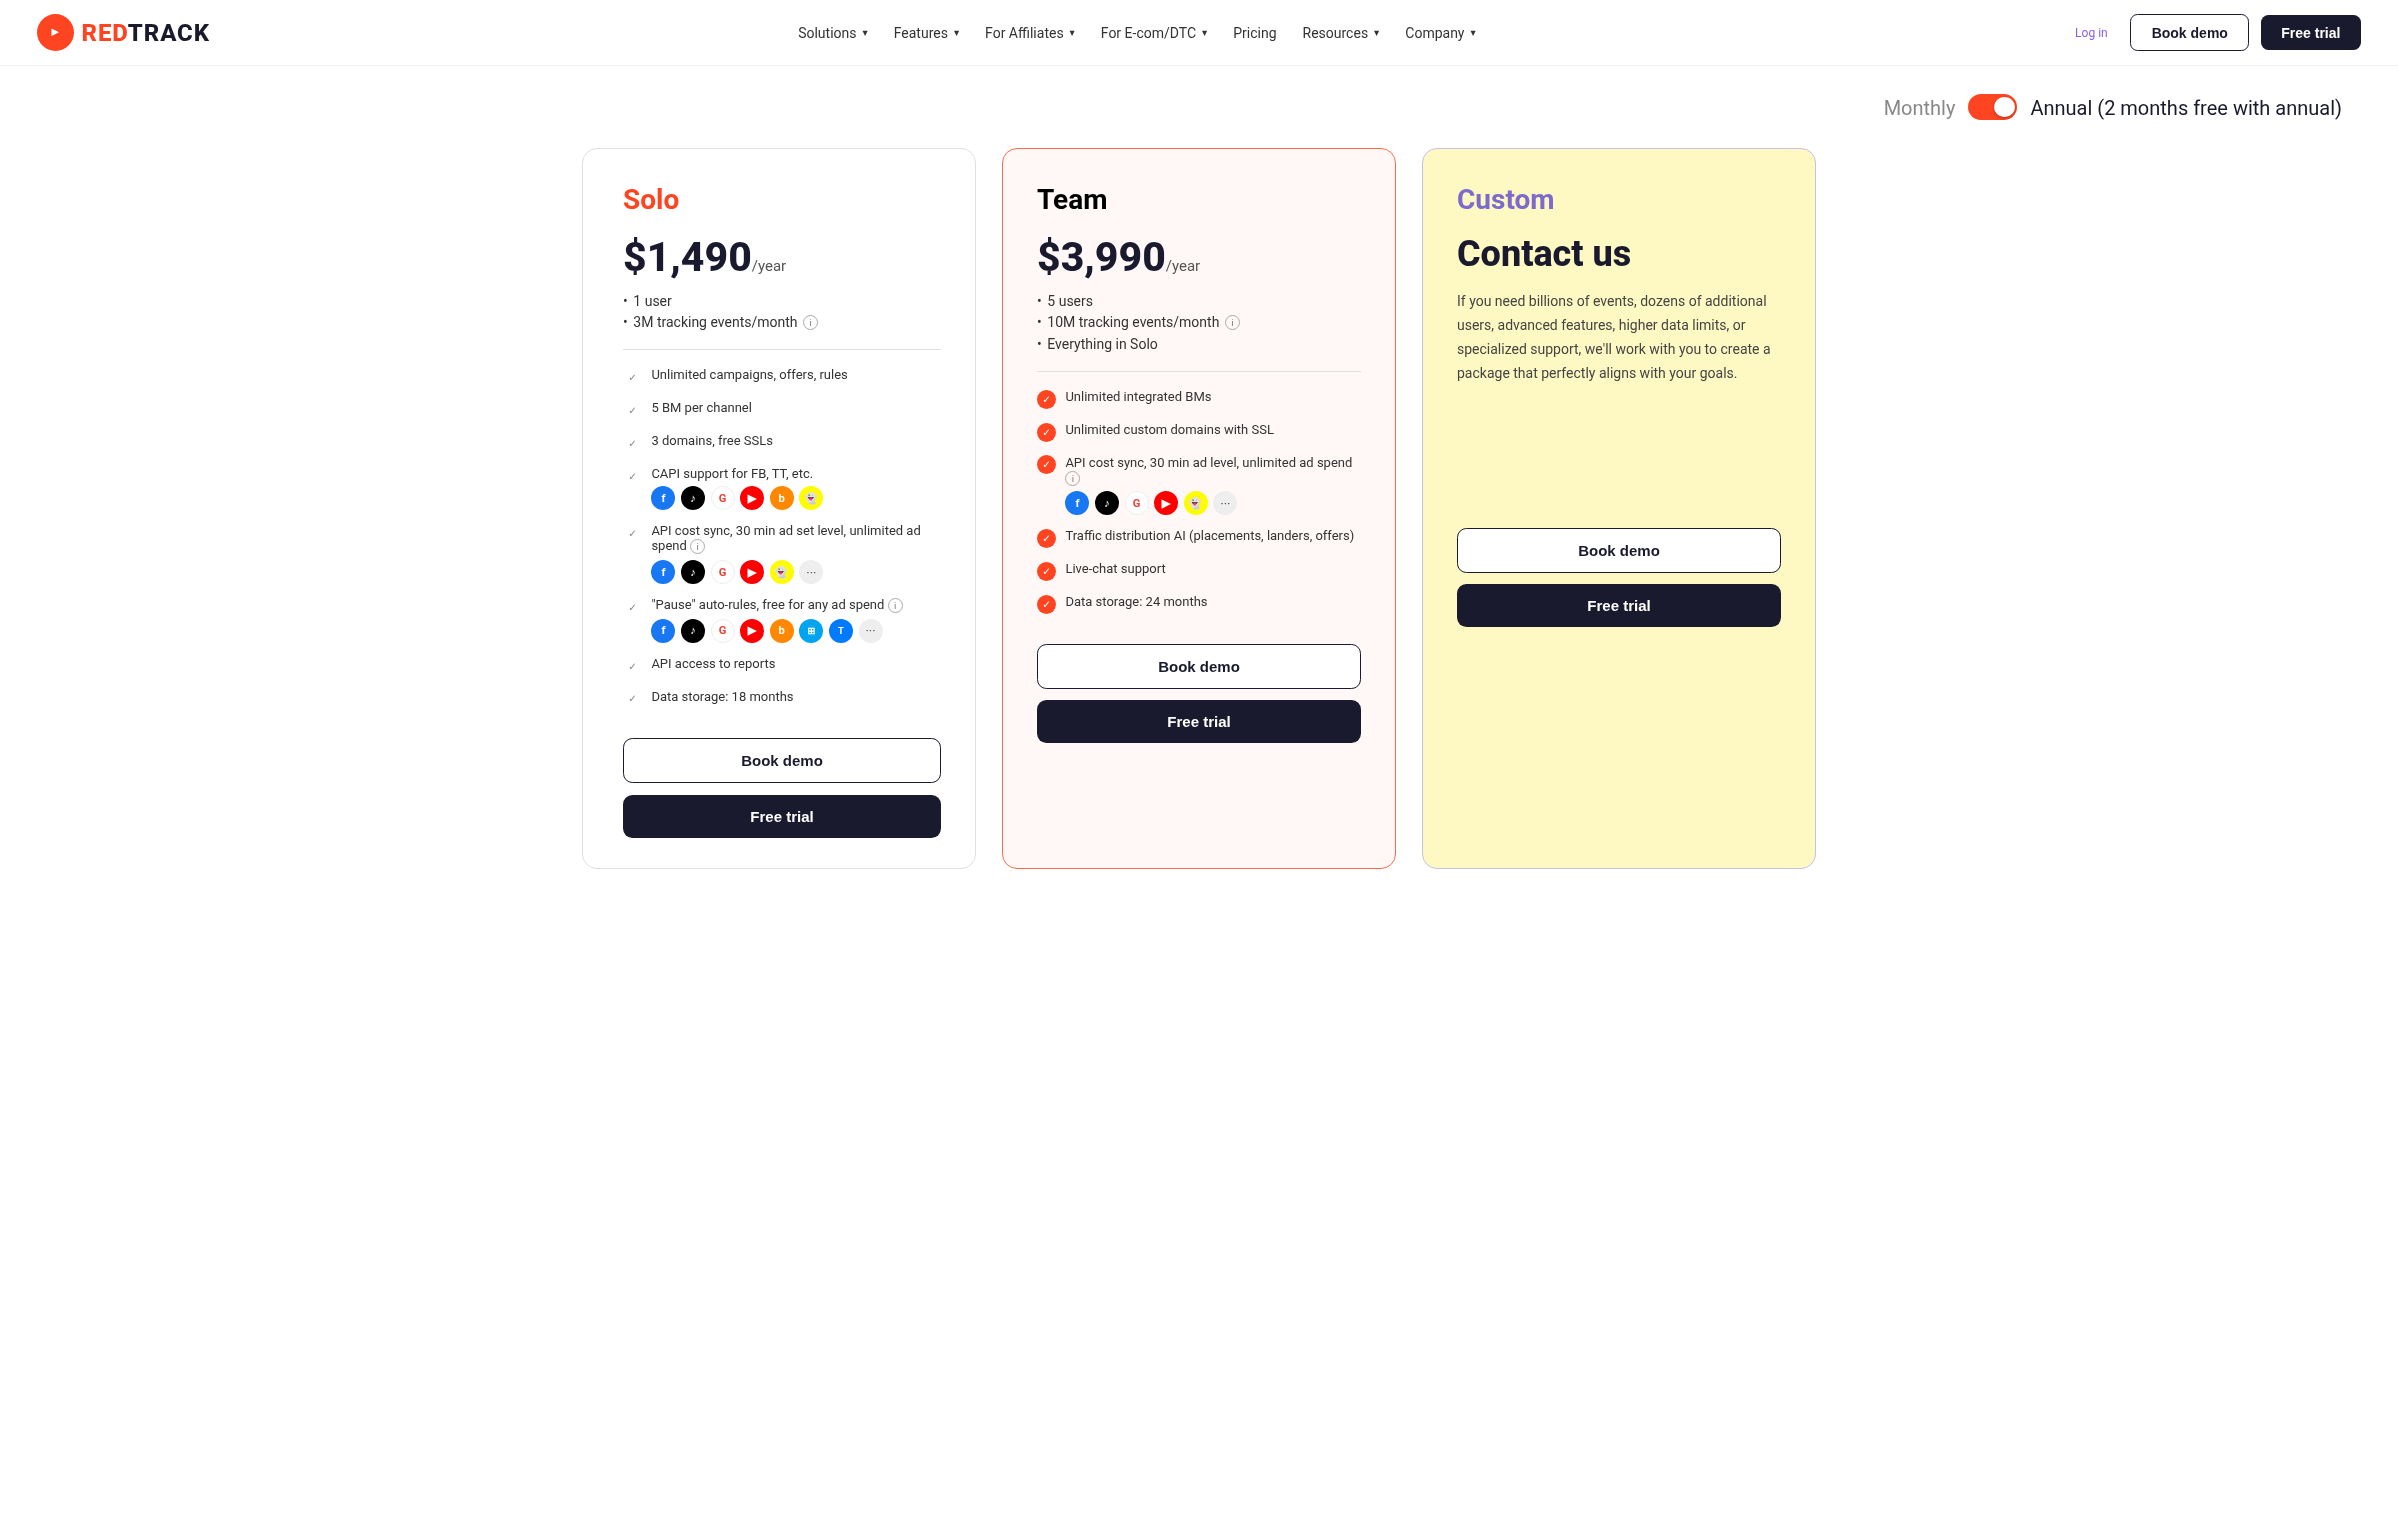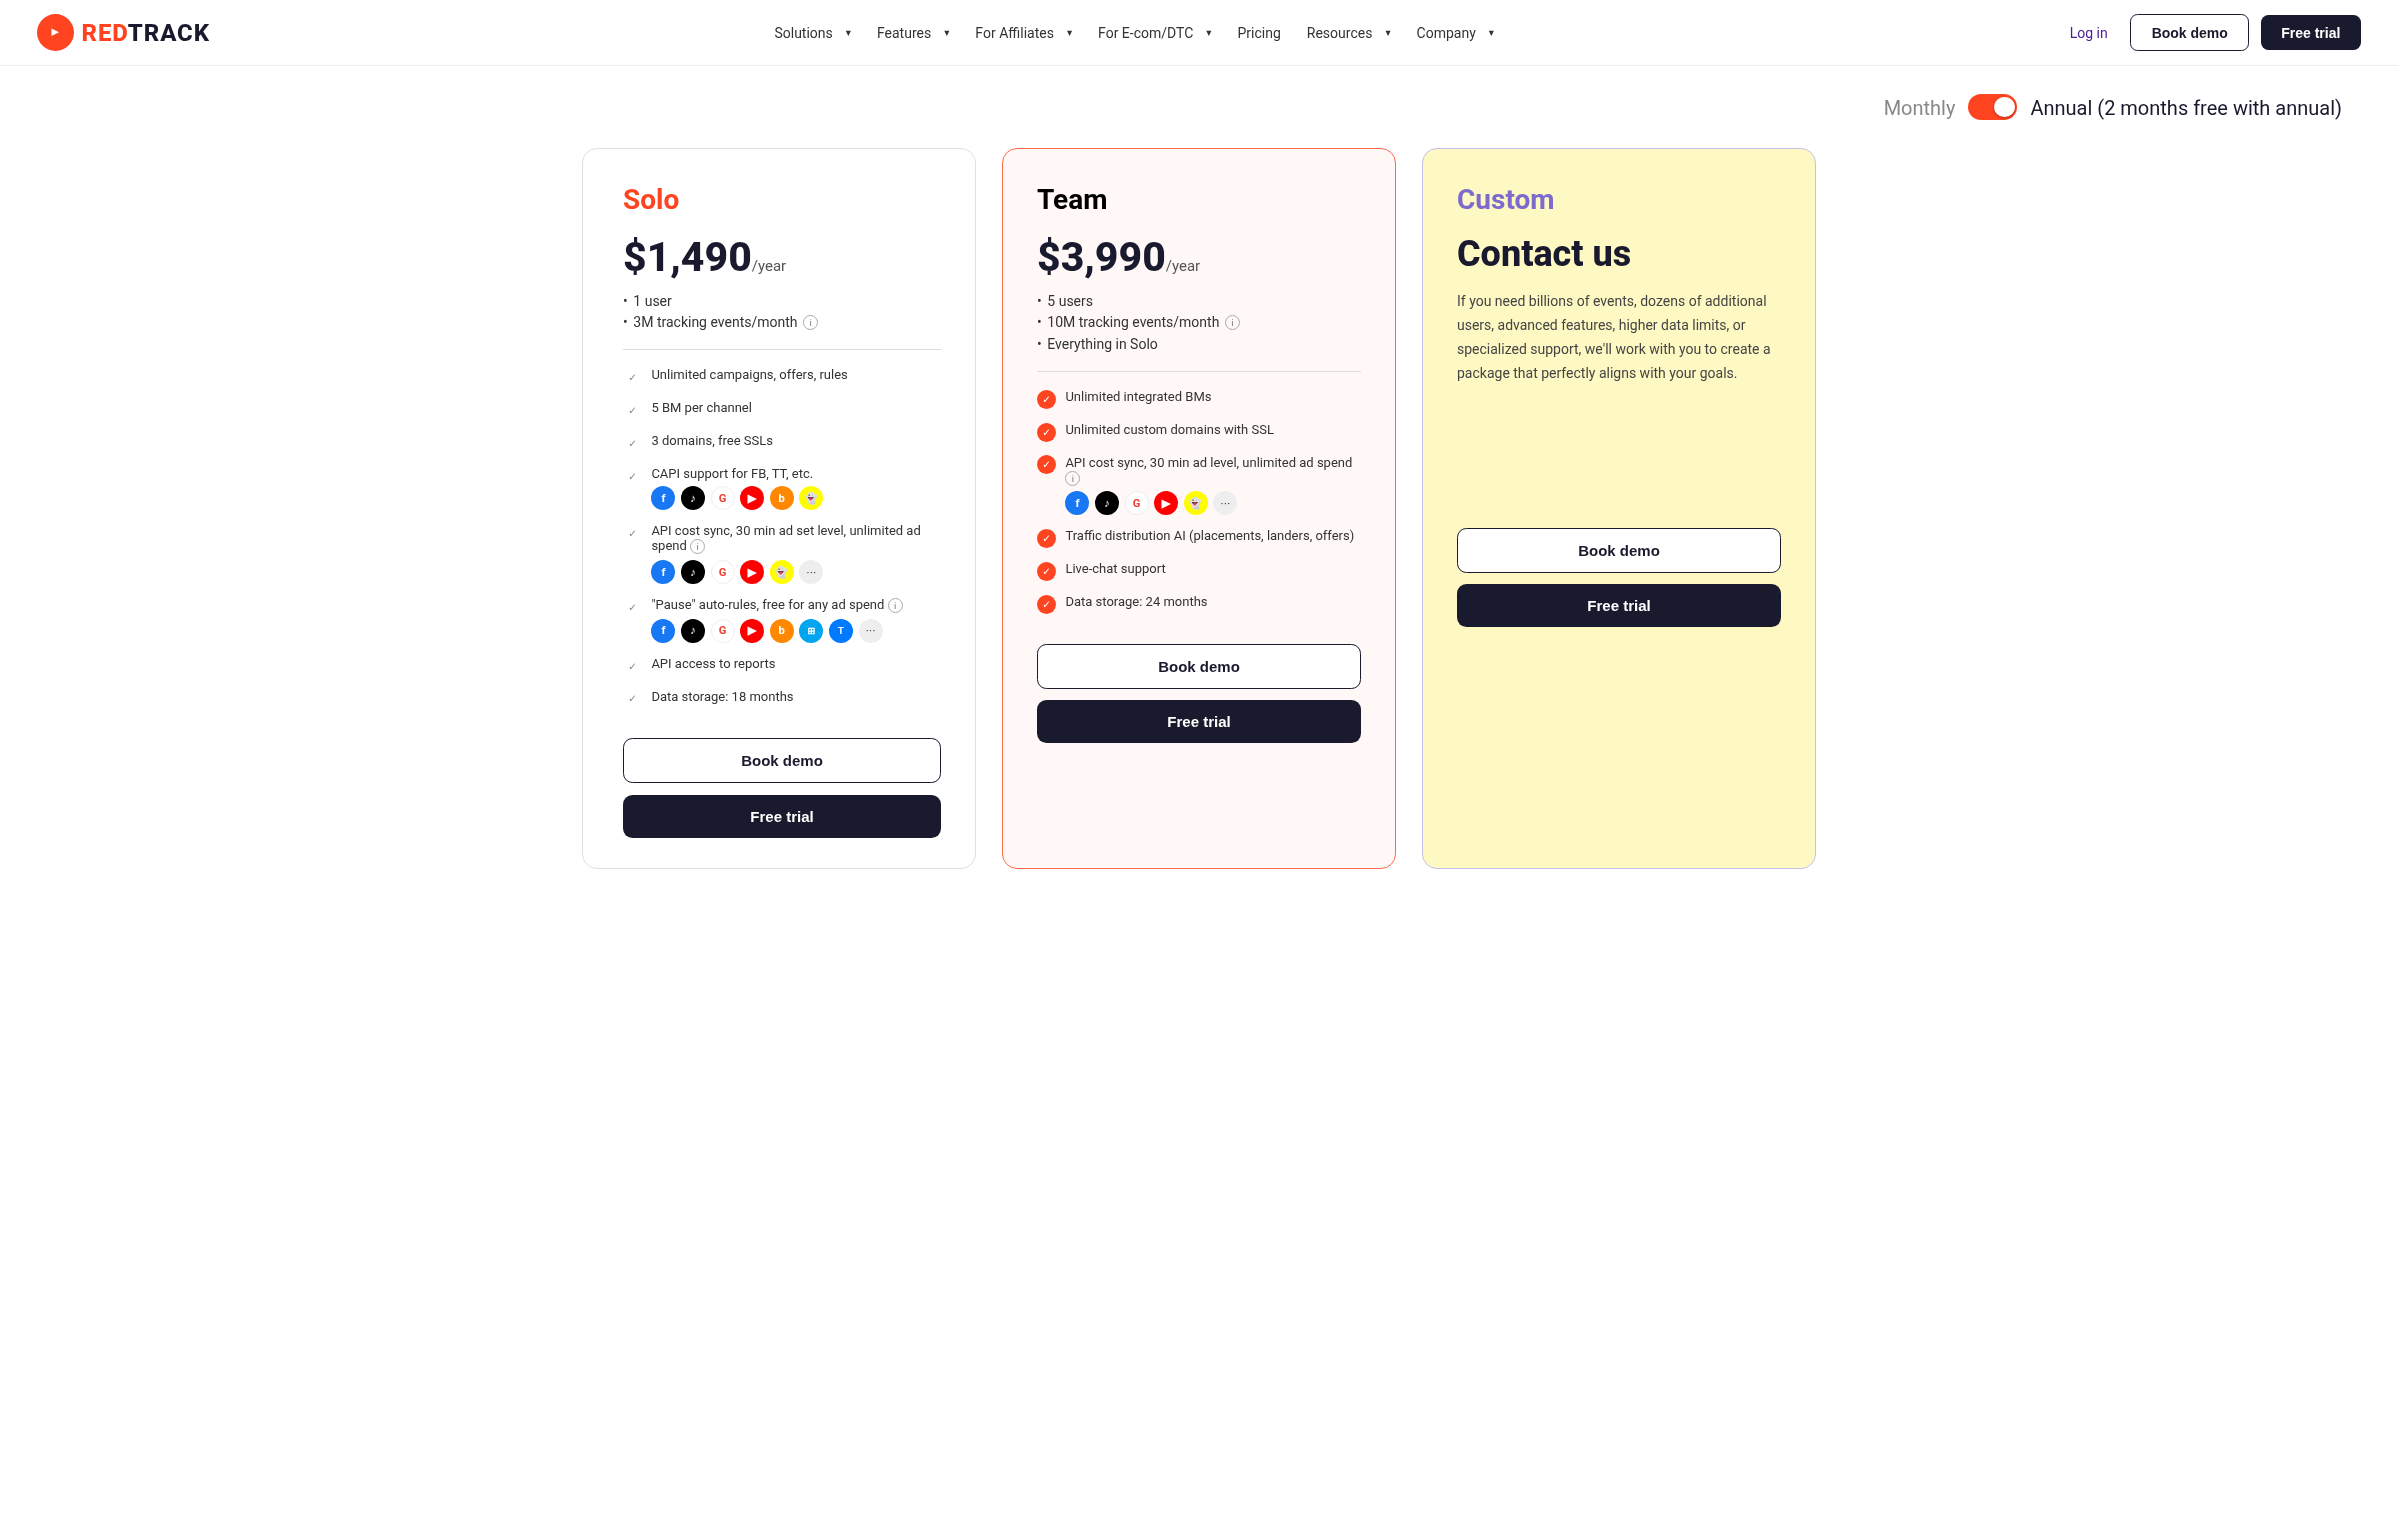--- a/index.html
+++ b/index.html
@@ -15,24 +15,24 @@
     .logo-icon {
       width: 37px; height: 37px; border-radius: 50%; background: #ff4422;
       display: flex; align-items: center; justify-content: center;
       color: #fff; font-weight: 900; font-size: 13px;
     }
     .logo-text { font-weight: 800; font-size: 24px; letter-spacing: 0.9px; color: #1a1a2e; }
     .logo-text span { color: #ff4422; }
     .nav-links { display: flex; align-items: center; gap: 26px; }
     .nav-link {
       font-size: 14px; color: #333; text-decoration: none; cursor: pointer;
-      display: flex; align-items: center; gap: 13px;
+      display: flex; align-items: center; gap: 6px;
     }
     .nav-actions { display: flex; align-items: center; gap: 11.2px; }
-    .btn-login { font-size: 14px; color: #4c1d95; cursor: pointer; padding: 7.5px 11.2px; }
+    .btn-login { font-size: 12px; color: #8b5cf6; cursor: pointer; padding: 7.5px 11.2px; }
     .btn-demo {
       padding: 9.4px 20.6px; border: 1.9px solid #1a1a2e; border-radius: 7.5px;
       font-size: 14px; font-weight: 600; cursor: pointer; background: #fff; color: #1a1a2e;
     }
     .btn-free-trial {
       padding: 9.4px 20.6px; border-radius: 7.5px; background: #1a1a2e; color: #fff;
       font-size: 14px; font-weight: 600; cursor: pointer; border: none;
     }
 
     

